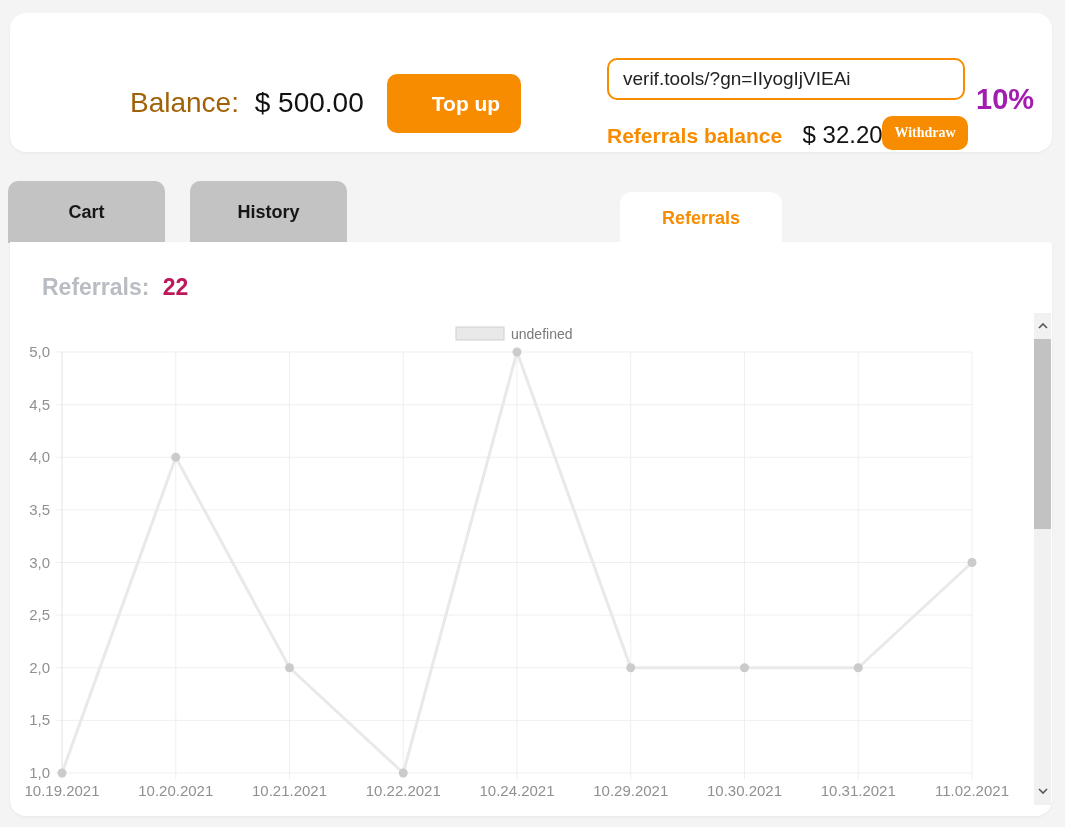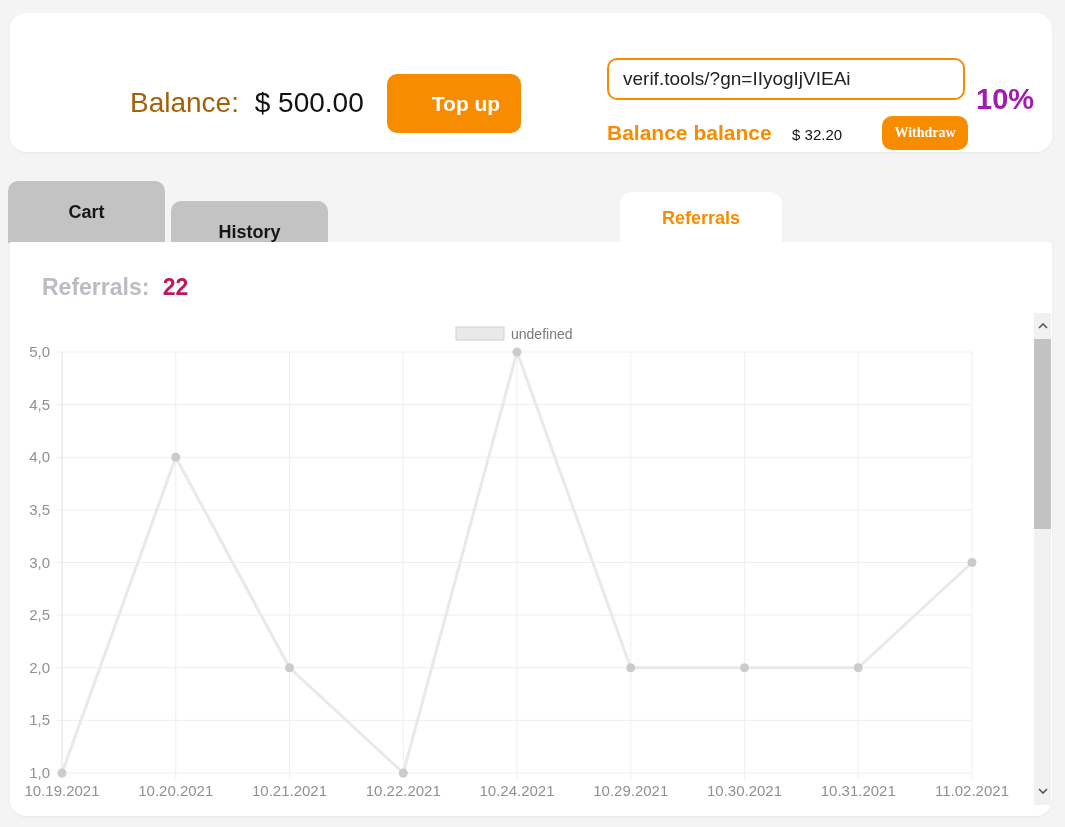--- a/index.html
+++ b/index.html
@@ -43,40 +43,40 @@
   }
   .referral-percent {
     position: absolute; left: 966px; top: 70px;
     font-size: 29px; font-weight: bold; color: #a21caf;
   }
   .referral-balance-row {
     position: absolute; left: 597px; top: 108px;
     white-space: nowrap;
   }
   .referral-balance-label { font-size: 21px; font-weight: bold; color: #f88c00; }
-  .referral-balance-value { font-size: 15px; color: #111111; margin-left: 16px; }
+  .referral-balance-value { font-size: 24px; color: #111111; margin-left: 16px; }
   .withdraw-button {
     position: absolute; left: 872px; top: 103px;
     width: 86px; height: 34px;
     background: #f88c00; color: #ffffff;
     border: none; border-radius: 10px;
     font-family: Liberation Serif, serif; font-size: 14px; font-weight: bold;
     cursor: pointer;
   }
 
   
   .tab {
     position: absolute; top: 181px; height: 62px; width: 157px;
     background: #c3c3c3; border-radius: 10px 10px 0 0;
     display: flex; align-items: center; justify-content: center;
     font-size: 18px; font-weight: bold; color: #161616;
     cursor: pointer;
   }
   .tab-cart { left: 8px; }
-  .tab-history { left: 171px; margin-top: 20px; }
+  .tab-history { left: 190px; }
   .tab-referrals {
     left: 620px; top: 192px; width: 162px; height: 52px;
     background: #ffffff; border-radius: 12px 12px 0 0;
     color: #f88c00;
   }
 
   
   .content-panel {
     position: absolute; left: 10px; top: 242px;
     width: 1042px; height: 574px;
@@ -118,21 +118,21 @@
   <div class="balance-row">
     <span class="balance-label">Balance:</span>
     <span class="balance-value">$ 500.00</span>
   </div>
   <button class="topup-button">Top up</button>
 
   <input class="referral-link-input" type="text" value="verif.tools/?gn=IIyogIjVIEAi" style="">
   <div class="referral-percent">10%</div>
 
   <div class="referral-balance-row">
-    <span class="referral-balance-label">Balance balance</span>
+    <span class="referral-balance-label">Referrals balance</span>
     <span class="referral-balance-value">$ 32.20</span>
   </div>
   <button class="withdraw-button">Withdraw</button>
 </div>
 
 <div class="tab tab-cart">Cart</div>
 <div class="tab tab-history">History</div>
 <div class="tab tab-referrals">Referrals</div>
 
 <div class="content-panel">

